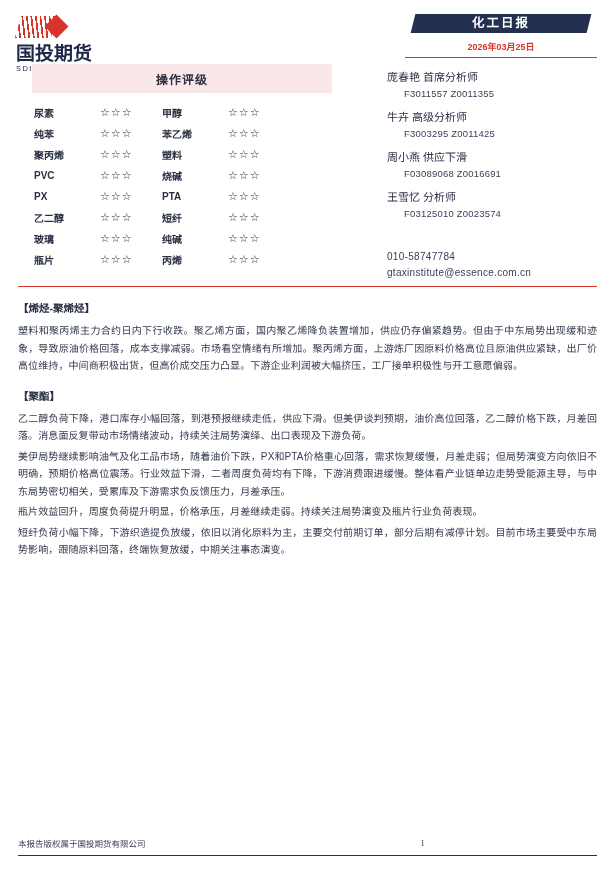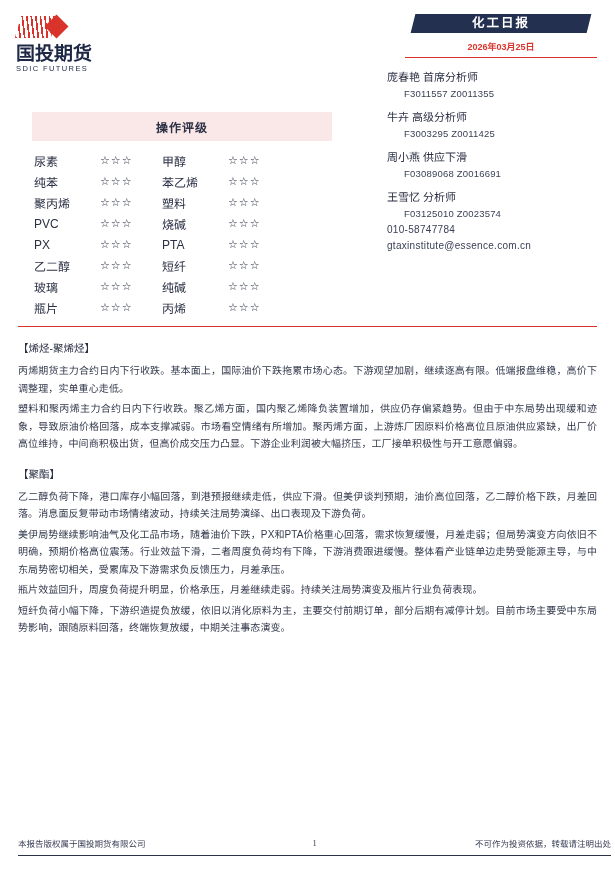--- a/index.html
+++ b/index.html
@@ -130,35 +130,34 @@
   .ratings-title {
     background: #fae8e8;
     text-align: center;
     font-size: 12px;
     font-weight: bold;
     color: #2b3044;
     padding: 6px 0 6px 0;
     letter-spacing: 1px;
     width: 300px;
     margin-left: 14px;
-    margin-top: 48px;
   }
   .ratings-grid {
     margin-top: 9px;
     margin-left: 16px;
   }
   .rating-row {
     display: flex;
     align-items: center;
     height: 21px;
   }
   .rating-name {
     width: 66px;
-    font-size: 12px;
-    font-weight: normal;
+    font-size: 10px;
+    font-weight: bold;
     color: #2b3044;
   }
   .rating-stars {
     width: 62px;
     font-size: 11px;
     color: #2b3044;
     letter-spacing: 1px;
   }
 
   .analysts {
@@ -174,21 +173,21 @@
   }
   .analyst-name:first-child { margin-top: 0; }
   .analyst-id {
     font-size: 9.5px;
     color: #3a4157;
     margin-top: 4px;
     letter-spacing: 0.2px;
     margin-left: 17px;
   }
   .contact {
-    margin-top: 5px;
+    margin-top: 32px;
   }
   .contact-line {
     font-size: 10px;
     color: #3a4157;
     margin-top: 5px;
     letter-spacing: 0.3px;
   }
 
   .divider {
     height: 1.4px;
@@ -197,38 +196,38 @@
     width: 579px;
   }
 
   
   .body-sections {
     margin-top: 13px;
   }
   .section { margin-bottom: 13px; }
   .section-heading {
     font-size: 10.5px;
-    font-weight: normal;
+    font-weight: bold;
     color: #2b3044;
     margin-bottom: 7px;
   }
   .para {
     font-size: 10px;
     line-height: 1.75;
     color: #333a4d;
     text-align: justify;
     margin: 0 0 3px 0;
     letter-spacing: 0.1px;
   }
 
   
   .footer {
     position: absolute;
     left: 18px;
-    right: 4px;
+    right: 18px;
     bottom: 14px;
     font-family: Liberation Serif, serif;
   }
   .footer-rule {
     height: 1px;
     background: #2b3044;
     margin-top: 6px;
   }
   .footer-row {
     display: flex;
@@ -337,36 +336,34 @@
       </div>
     </div>
   </div>
 
   <div class="divider"></div>
 
   <div class="body-sections">
 
     <div class="section">
       <div class="section-heading">【烯烃-聚烯烃】</div>
-      <p class="para">丙烯期货主力合约日内下行收跌。基本面上，国际油价下跌拖累市场心态。下游观望加剧，继续逐高有限。低端报盘维稳，高价下调整理，实单重心走低。</p>
       <p class="para">塑料和聚丙烯主力合约日内下行收跌。聚乙烯方面，国内聚乙烯降负装置增加，供应仍存偏紧趋势。但由于中东局势出现缓和迹象，导致原油价格回落，成本支撑减弱。市场看空情绪有所增加。聚丙烯方面，上游炼厂因原料价格高位且原油供应紧缺，出厂价高位维持，中间商积极出货，但高价成交压力凸显。下游企业利润被大幅挤压，工厂接单积极性与开工意愿偏弱。</p>
     </div>
 
     <div class="section">
       <div class="section-heading">【聚酯】</div>
       <p class="para">乙二醇负荷下降，港口库存小幅回落，到港预报继续走低，供应下滑。但美伊谈判预期，油价高位回落，乙二醇价格下跌，月差回落。消息面反复带动市场情绪波动，持续关注局势演绎、出口表现及下游负荷。</p>
       <p class="para">美伊局势继续影响油气及化工品市场，随着油价下跌，PX和PTA价格重心回落，需求恢复缓慢，月差走弱；但局势演变方向依旧不明确，预期价格高位震荡。行业效益下滑，二者周度负荷均有下降，下游消费跟进缓慢。整体看产业链单边走势受能源主导，与中东局势密切相关，受累库及下游需求负反馈压力，月差承压。</p>
       <p class="para">瓶片效益回升，周度负荷提升明显，价格承压，月差继续走弱。持续关注局势演变及瓶片行业负荷表现。</p>
       <p class="para">短纤负荷小幅下降，下游织造提负放缓，依旧以消化原料为主，主要交付前期订单，部分后期有减停计划。目前市场主要受中东局势影响，跟随原料回落，终端恢复放缓，中期关注事态演变。</p>
     </div>
 
   </div>
 
   <div class="footer">
     <div class="footer-row">
       <div class="footer-left">本报告版权属于国投期货有限公司</div>
       <div class="footer-center">1</div>
-      <div class="footer-right">不可作为投资依据，转载请注明出处</div>
     </div>
     <div class="footer-rule"></div>
   </div>
 
 </div>
 
 </body></html>

